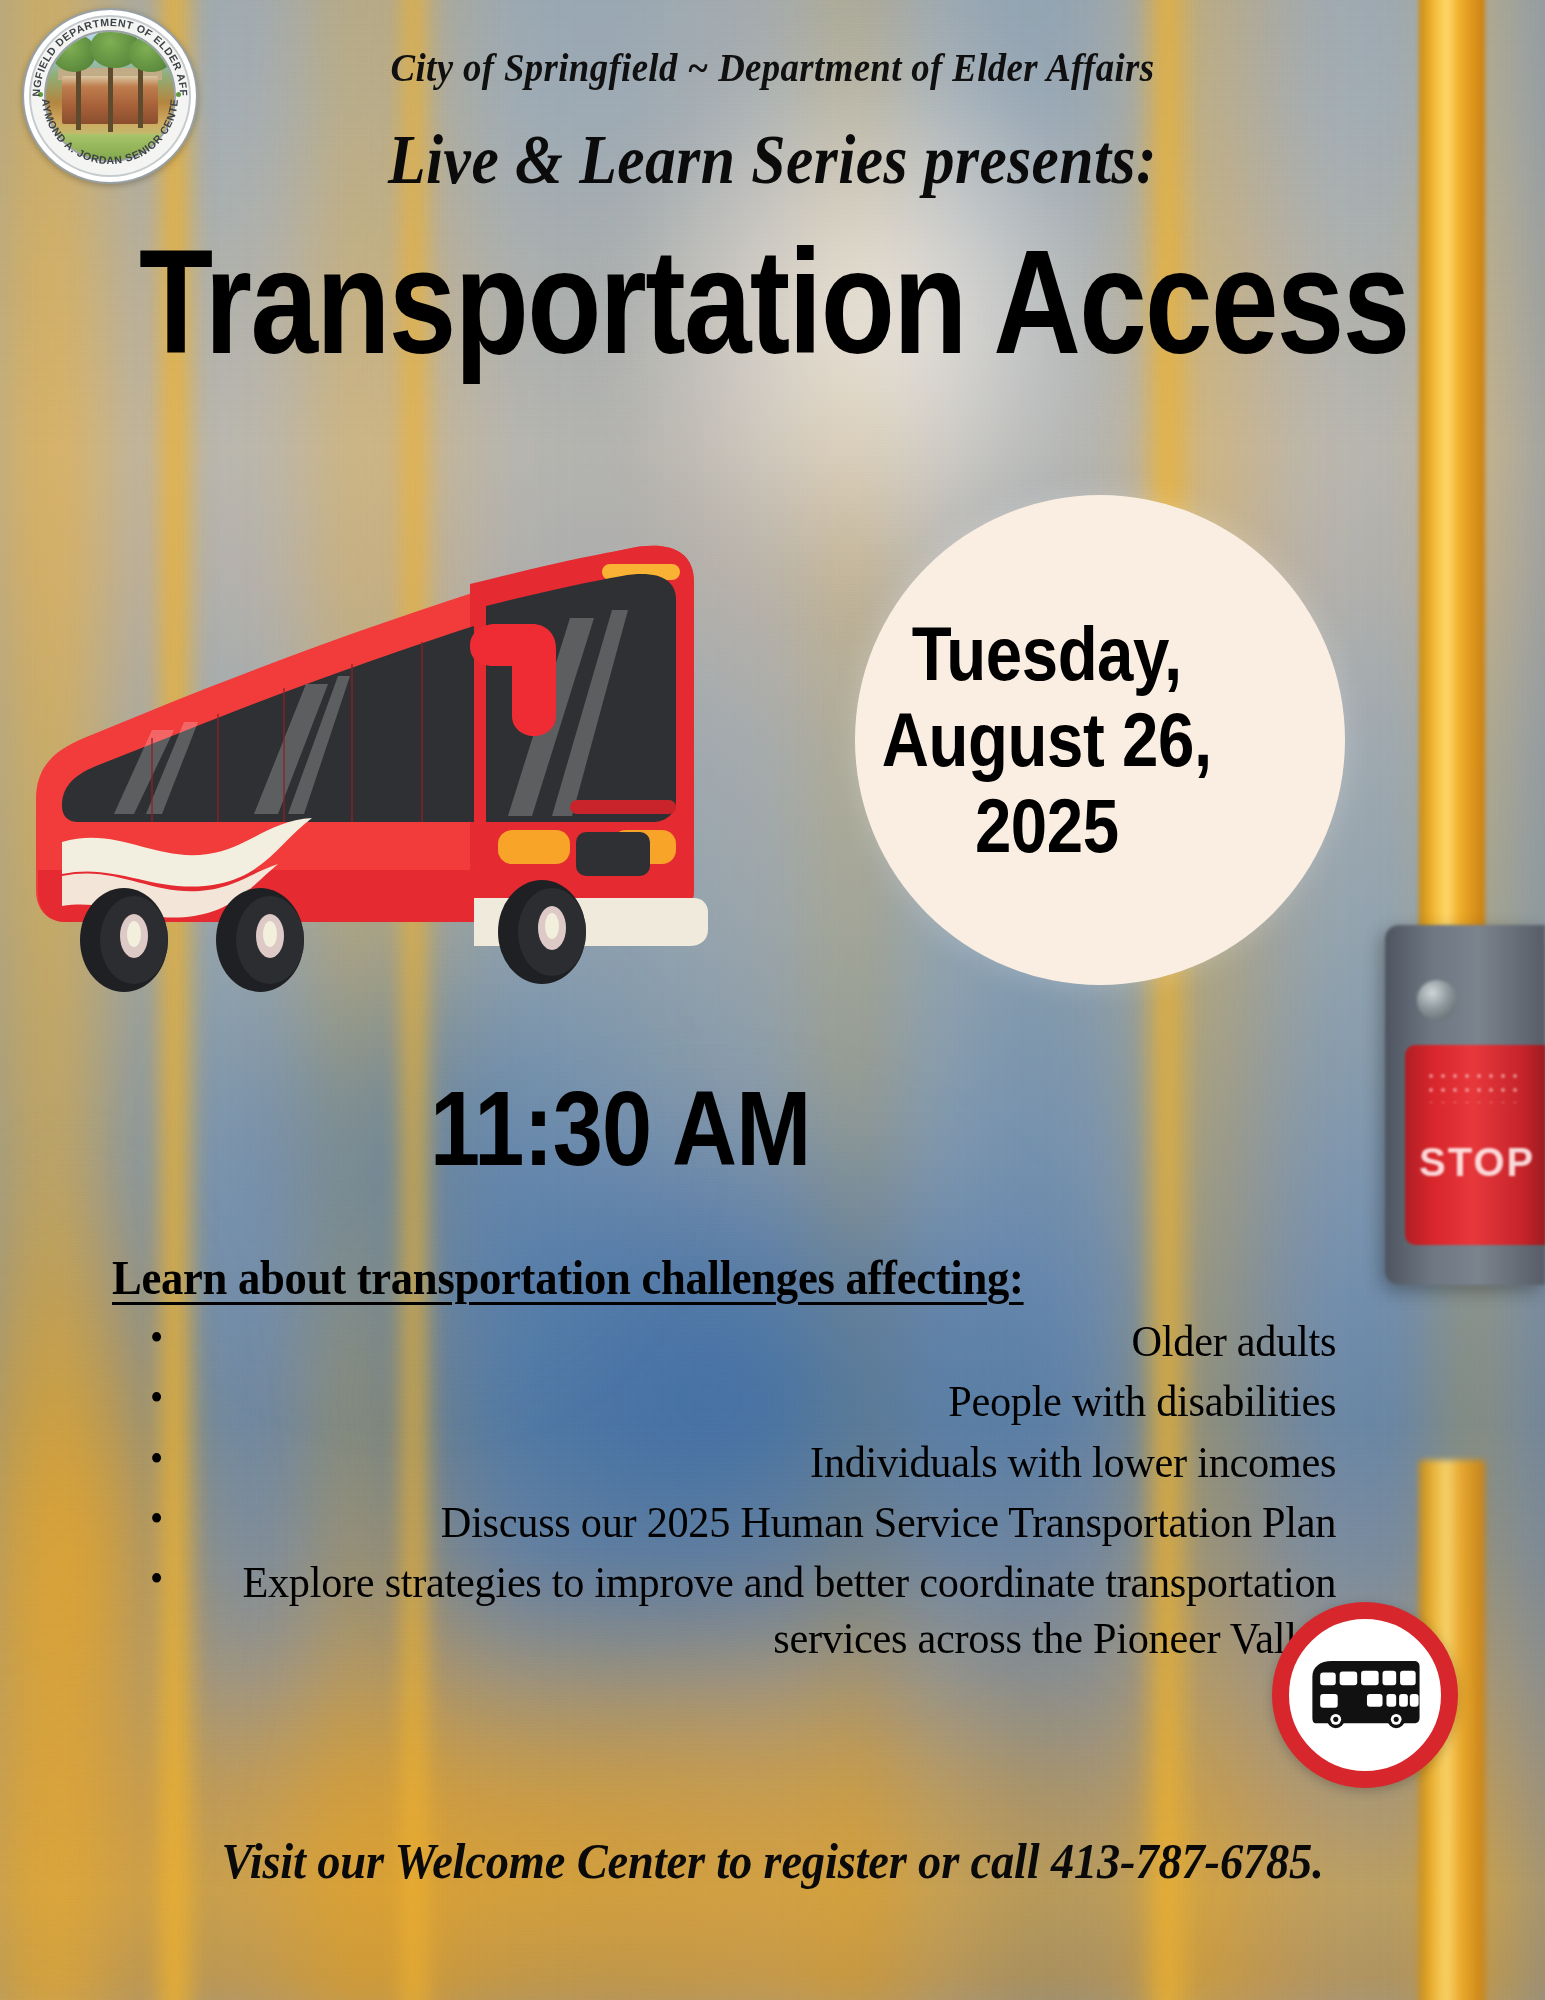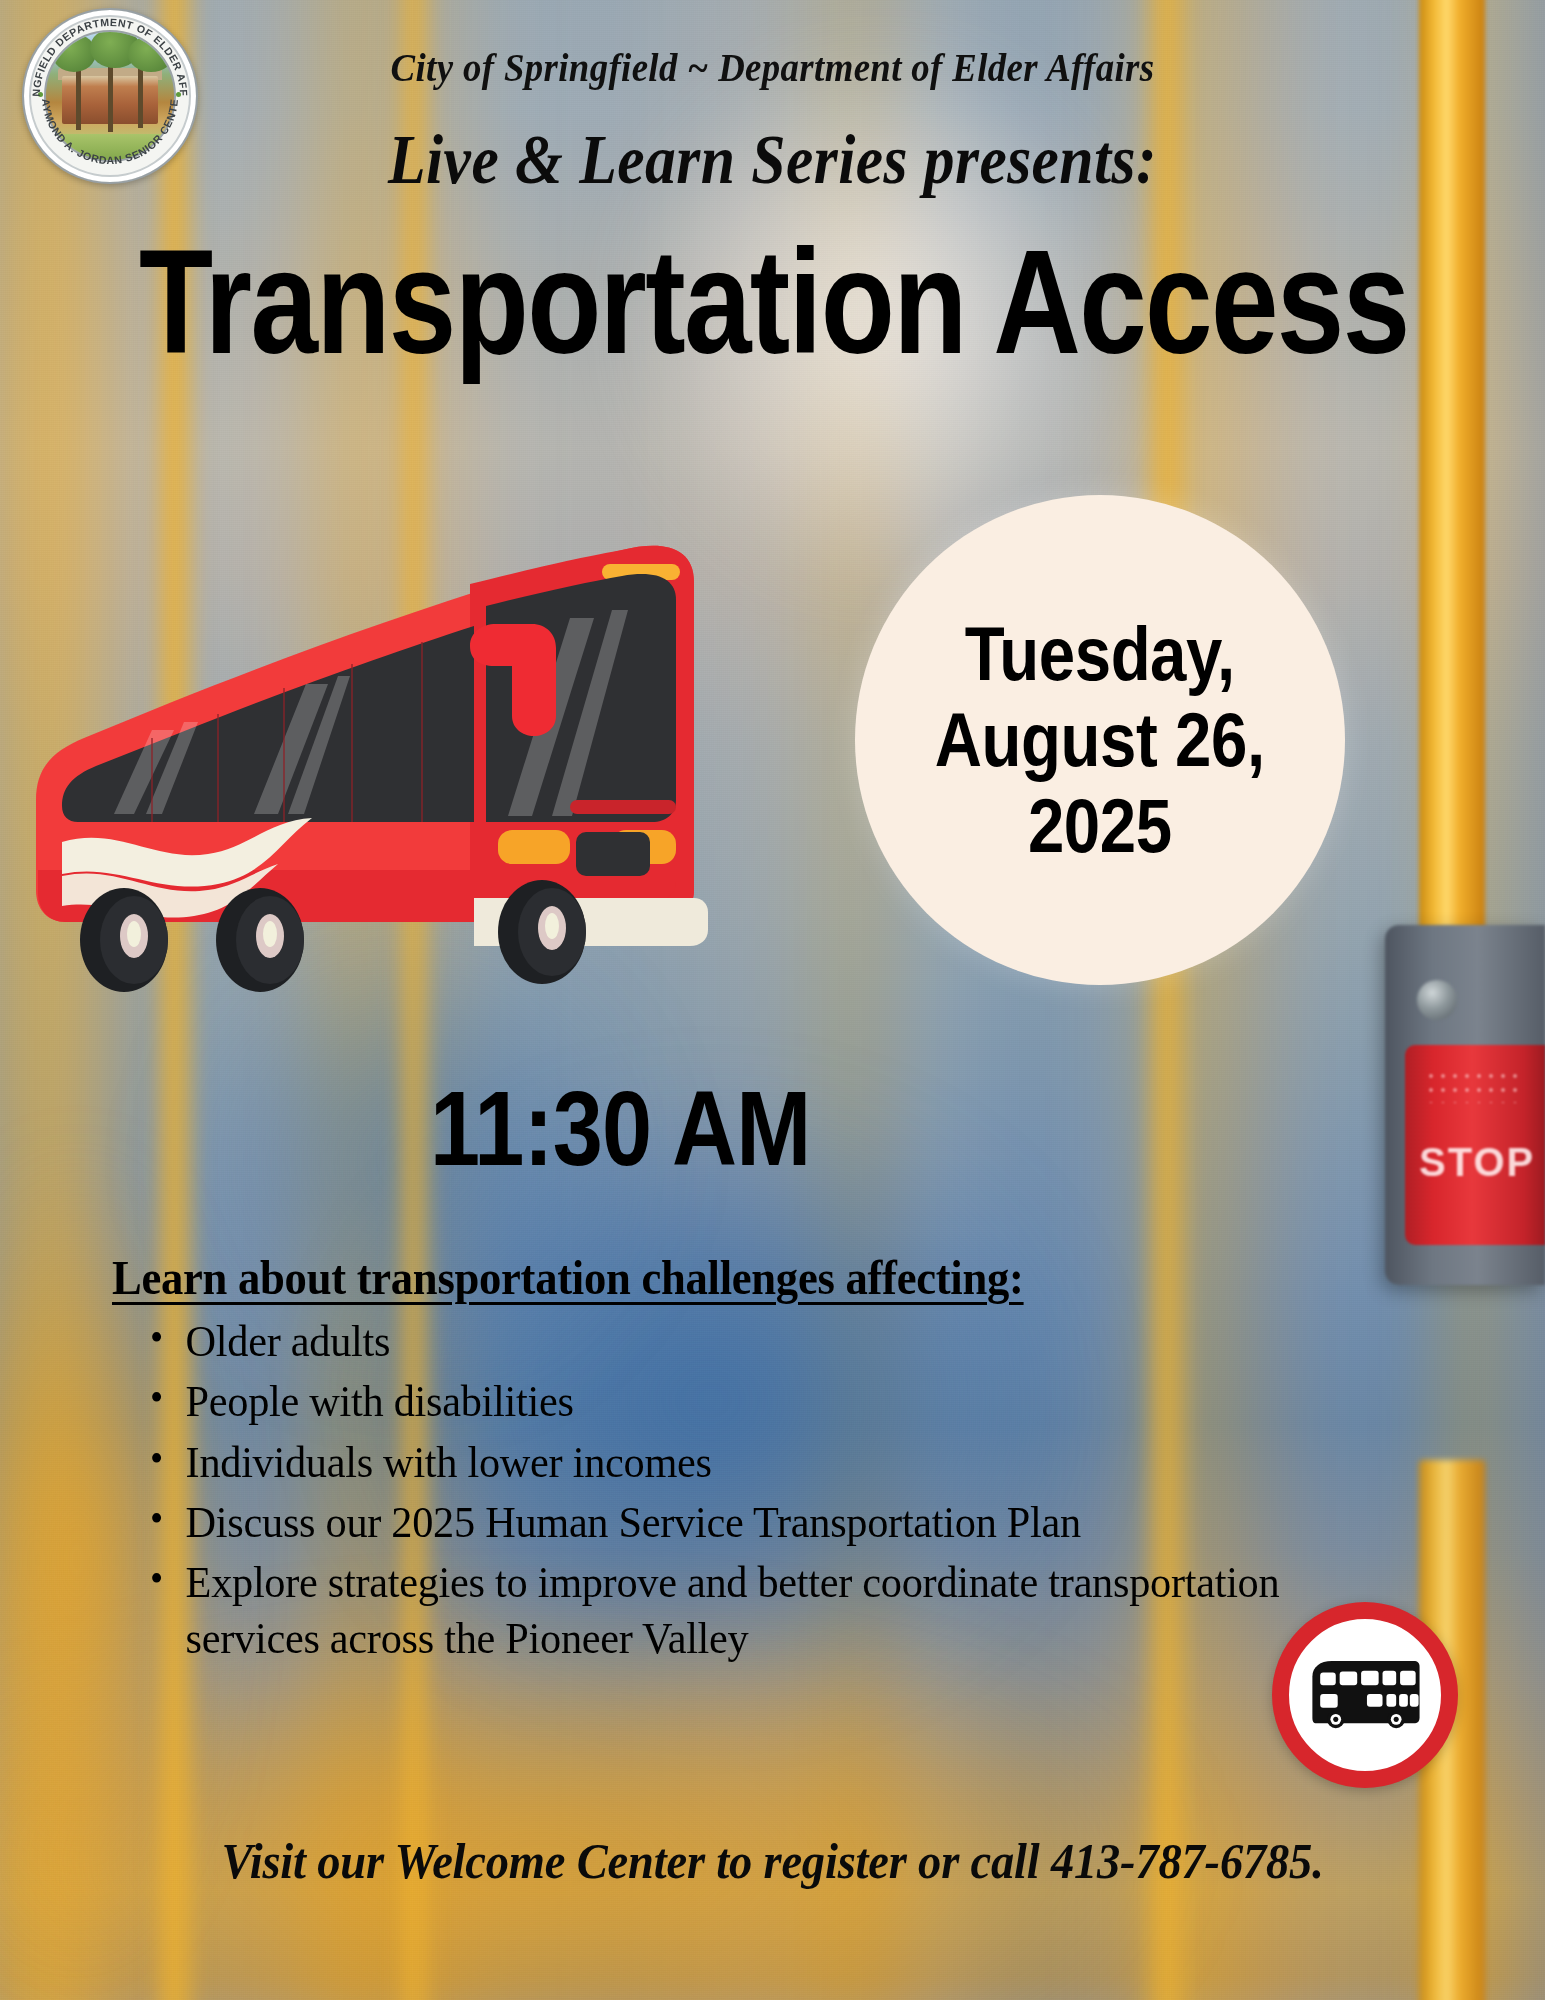--- a/index.html
+++ b/index.html
@@ -342,21 +342,21 @@
   .date-circle {
     position: absolute;
     left: 855px;
     top: 495px;
     width: 490px;
     height: 490px;
     border-radius: 50%;
     background: #faeee2;
     display: flex;
     align-items: center;
-    justify-content: center;
+    justify-content: flex-start;
     box-shadow: 0 0 30px rgba(255,255,255,0.22);
   }
   .date-text {
     font-family: "Liberation Sans Narrow", "Liberation Sans", sans-serif;
     font-weight: bold;
     font-size: 76px;
     line-height: 1.13;
     color: #000;
     text-align: center;
     letter-spacing: -0.5px;
@@ -396,20 +396,21 @@
     text-decoration-thickness: 3px;
     letter-spacing: -0.3px;
     transform: scaleX(0.93);
     transform-origin: left center;
     white-space: nowrap;
   }
   .bullets {
     list-style: none;
     margin: 8px 0 0 0;
     padding: 0 0 0 36px;
+    text-align: right;
   }
   .bullets li {
     position: relative;
     font-family: "Liberation Serif", serif;
     font-size: 45px;
     font-weight: 500;
     line-height: 1.25;
     color: #000;
     margin-bottom: 4px;
     padding-left: 40px;

